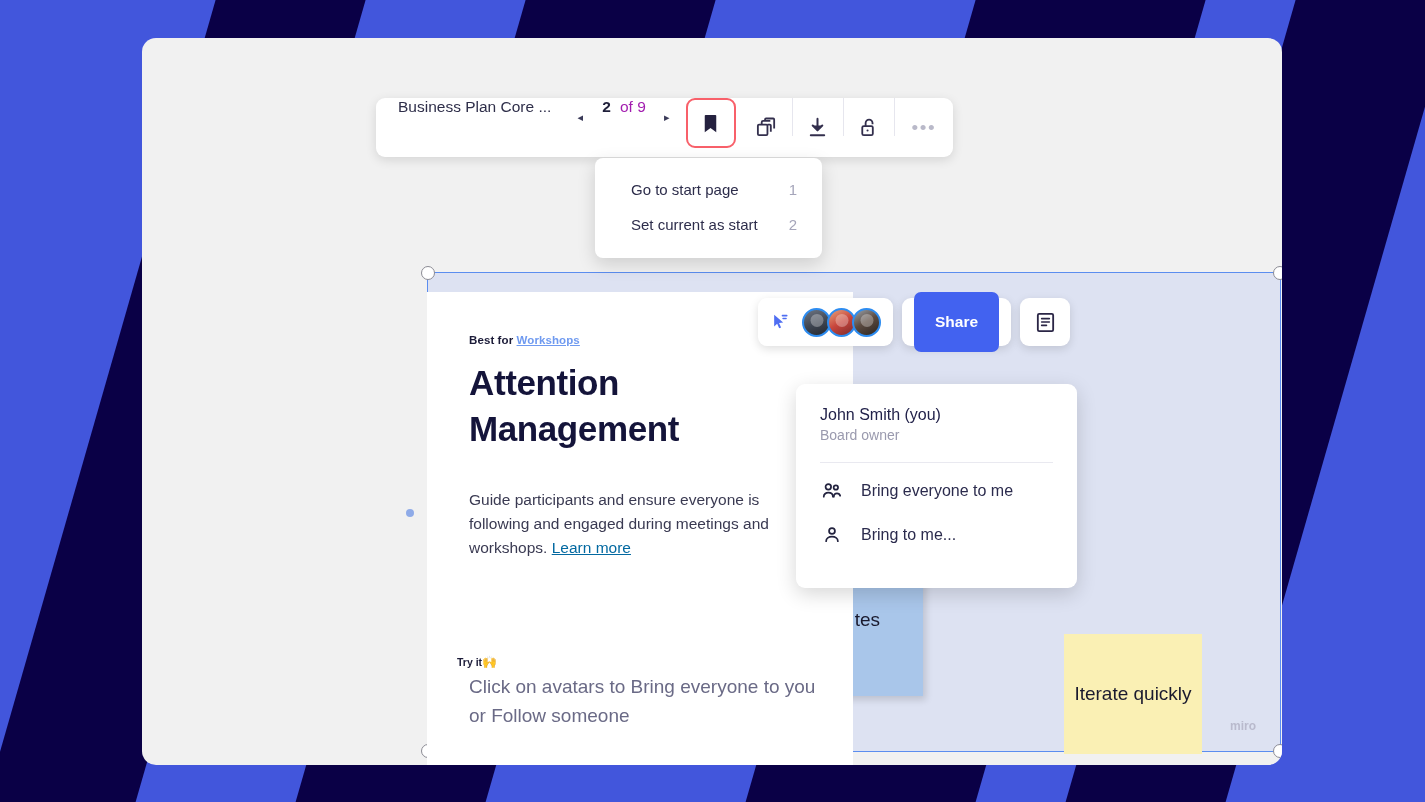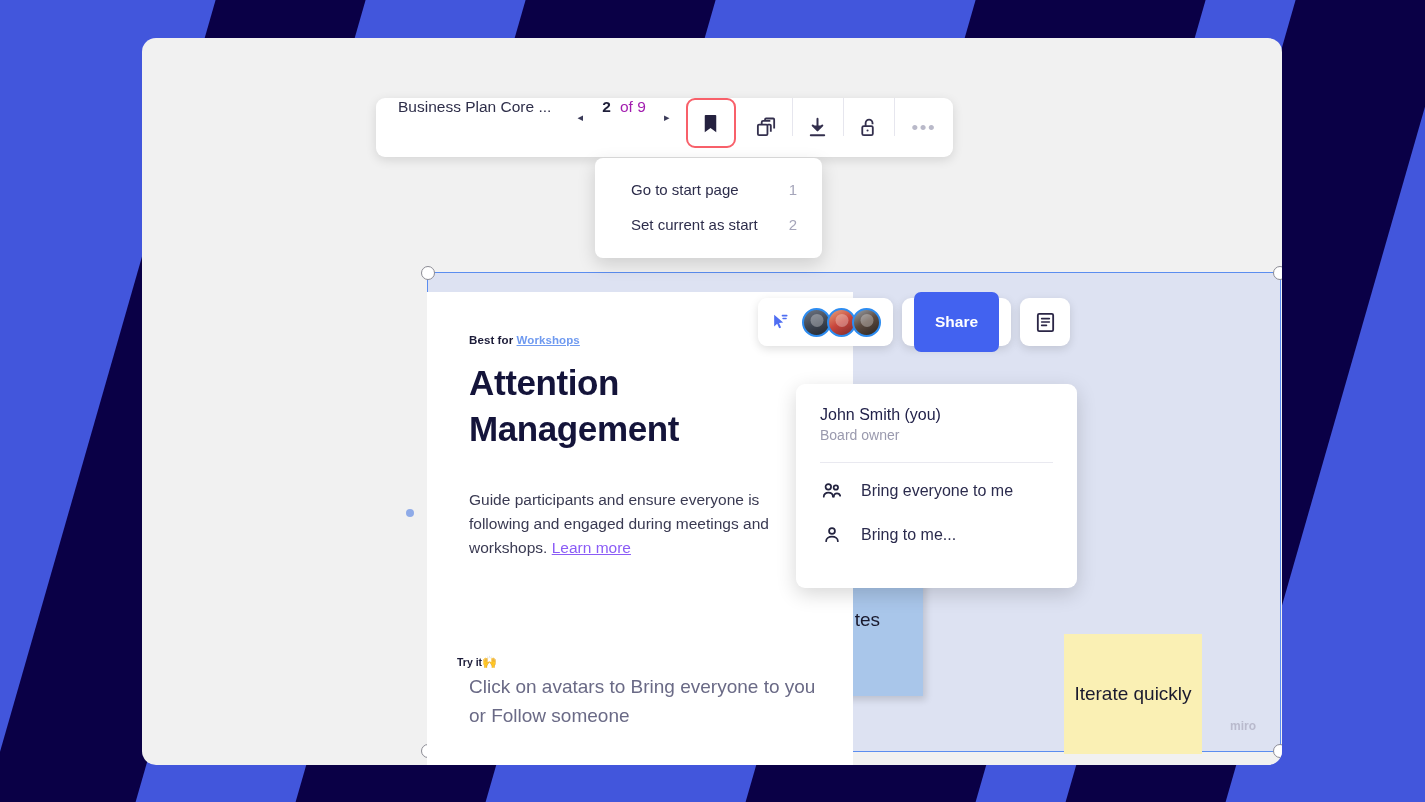--- a/index.html
+++ b/index.html
@@ -70,21 +70,21 @@
   }
   .eyebrow a { color:#6f9af0; text-decoration:underline; }
   .slide-title {
     font-size:35px; font-weight:bold; color:#14143a;
     line-height:1.32; letter-spacing:-.4px;
   }
   .slide-body {
     margin-top:36px; font-size:15.5px; color:#3a3a52;
     line-height:1.54; max-width:330px;
   }
-  .slide-body a { color:#8b5cf6; }
+  .slide-body a { color:#0369a1; }
   .tryit-label {
     position:absolute; left:30px; top:363px;
     font-size:10.5px; font-weight:bold; color:#1b1b38;
   }
   .tryit-emoji { font-size:12px; }
   .tryit-text {
     position:absolute; left:42px; top:381px; width:350px;
     font-size:19px; color:#6a6a86; line-height:1.52;
   }
 

